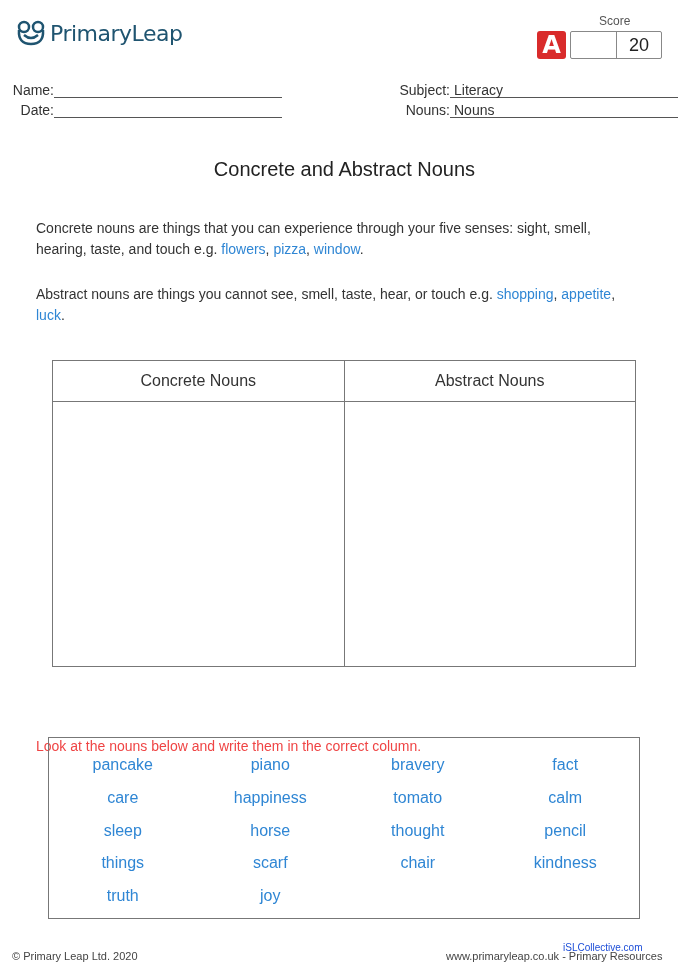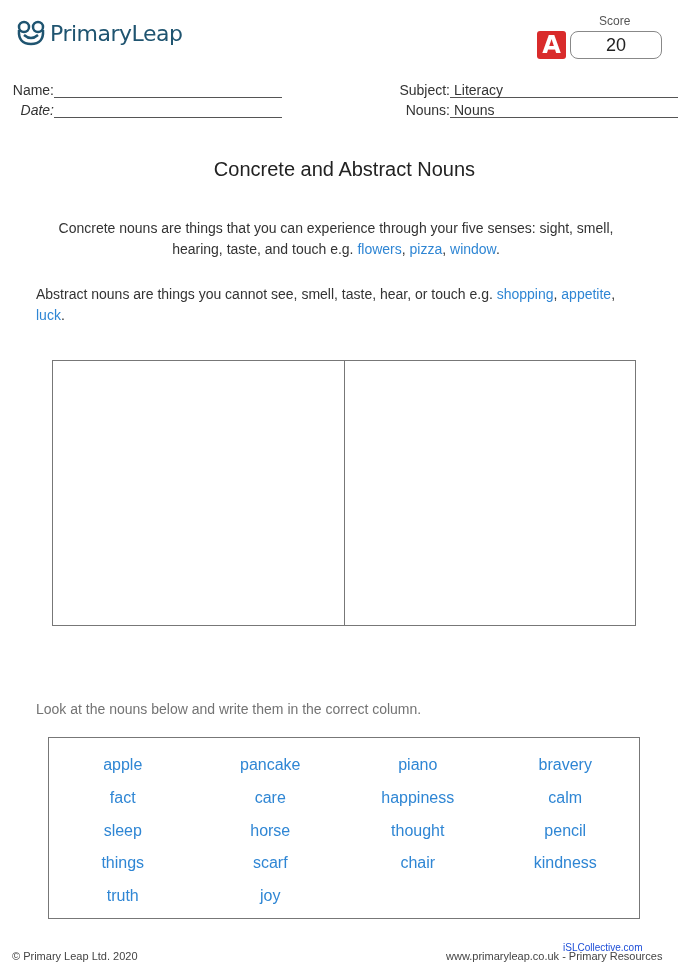--- a/index.html
+++ b/index.html
@@ -2,33 +2,33 @@
 <html><head>
 <meta charset="utf-8">
 <style>
   html, body { margin:0; padding:0; background:#ffffff; }
   body { width:689px; height:975px; position:relative; overflow:hidden; font-family:"Liberation Sans", sans-serif; color:#2b2b2b; }
   .abs { position:absolute; }
   .logo { left:16px; top:20px; display:flex; align-items:center; gap:4px; }
   .logo-text { font-size:22px; color:#1f5470; font-family:"DejaVu Sans", sans-serif; letter-spacing:-0.5px; }
   .score-label { left:599px; top:14px; font-size:12px; color:#555; }
   .grade { left:537px; top:31px; width:29px; height:28px; background:#d92b2b; color:#fff; font-weight:bold; font-size:24px; text-align:center; line-height:28px; border-radius:3px; font-family:"DejaVu Sans", sans-serif; }
-  .score-box { left:570px; top:31px; width:90px; height:26px; border:1.5px solid #888; border-radius:8px; display:flex;flex-direction:column; }
+  .score-box { left:570px; top:31px; width:90px; height:26px; border:1.5px solid #888; border-radius:2px; display:flex; }
   .score-box .cell1 { width:45px; border-right:1.5px solid #888; }
   .score-box .cell2 { flex:1; text-align:center; line-height:26px; font-size:18px; color:#222; }
   .field { font-size:14px; color:#333; display:flex; align-items:flex-end; }
   .field .label { text-align:right; }
   .field .line { border-bottom:1px solid #555; height:14px; font-size:14px; padding-left:4px; line-height:14px; }
   .title { left:0; width:689px; top:158px; text-align:center; font-size:20px; color:#222; }
   .para { left:36px; width:600px; font-size:14px; line-height:21px; color:#333; }
   .blue { color:#2f86d4; }
   table.sort { position:absolute; left:52px; top:360px; width:584px; border-collapse:collapse; }
   table.sort th { border:1.5px solid #777; height:38px; font-weight:normal; font-size:16px; color:#333; width:50%; }
   table.sort td { border:1.5px solid #777; height:262px; }
-  .instr { left:36px; top:701px; font-size:14px; color:#737373; }
+  .instr { left:36px; top:738px; font-size:14px; color:#ef4444; }
   .wordbox { left:48px; top:737px; width:590px; height:180px; border:1.5px solid #777; }
   .wordgrid { display:grid; grid-template-columns:repeat(4, 1fr); grid-auto-rows:32.8px; padding-top:11px; padding-left:0px; }
   .word { text-align:center; font-size:16px; color:#2f86d4; line-height:32px; }
   .footer-left { left:12px; top:950px; font-size:11px; color:#444; }
   .footer-right { left:446px; top:950px; font-size:11px; color:#444; }
   .watermark { left:563px; top:942px; font-size:10px; color:#1d4ed8;text-align:center; }
 </style>
 </head>
 <body>
 
@@ -47,61 +47,65 @@
 <div class="abs score-box">
   <div class="cell1"></div>
   <div class="cell2">20</div>
 </div>
 
 <div class="abs field" style="left:10px; top:82px;">
   <span class="label" style="width:44px;">Name:</span>
   <span class="line" style="width:224px;"></span>
 </div>
 <div class="abs field" style="left:10px; top:102px;">
-  <span class="label" style="width:44px;font-style:italic;">Date:</span>
+  <span class="label" style="width:44px;">Date:</span>
   <span class="line" style="width:224px;"></span>
 </div>
 <div class="abs field" style="left:388px; top:82px;">
   <span class="label" style="width:62px;">Subject:</span>
   <span class="line" style="width:224px;">Literacy</span>
 </div>
 <div class="abs field" style="left:388px; top:102px;">
   <span class="label" style="width:62px;">Nouns:</span>
   <span class="line" style="width:224px;">Nouns</span>
 </div>
 
 <div class="abs title">Concrete and Abstract Nouns</div>
 
-<div class="abs para" style="top:218px;text-align:center;">
+<div class="abs para" style="top:218px;">
   <span>Concrete nouns are things that you can experience through your five senses: sight, smell, hearing, taste, and touch e.g. </span><span class="blue">flowers</span>, <span class="blue">pizza</span>, <span class="blue">window</span>.
 </div>
 <div class="abs para" style="top:284px;">
   <span>Abstract nouns are things you cannot see, smell, taste, hear, or touch e.g. </span><span class="blue">shopping</span>, <span class="blue">appetite</span>, <span class="blue">luck</span>.
 </div>
 
 <table class="sort">
   <tbody>
+      <tr>
+    <th>Concrete Nouns</th>
+    <th>Abstract Nouns</th>
+  </tr>
   <tr>
     <td></td>
     <td></td>
   </tr>
 </tbody>
   </table>
 
 <div class="abs instr">Look at the nouns below and write them in the correct column.</div>
 
 <div class="abs wordbox">
   <div class="wordgrid">
-    <div class="word">apple</div>
     <div class="word">pancake</div>
     <div class="word">piano</div>
     <div class="word">bravery</div>
     <div class="word">fact</div>
     <div class="word">care</div>
     <div class="word">happiness</div>
+    <div class="word">tomato</div>
     <div class="word">calm</div>
     <div class="word">sleep</div>
     <div class="word">horse</div>
     <div class="word">thought</div>
     <div class="word">pencil</div>
     <div class="word">things</div>
     <div class="word">scarf</div>
     <div class="word">chair</div>
     <div class="word">kindness</div>
     <div class="word">truth</div>

